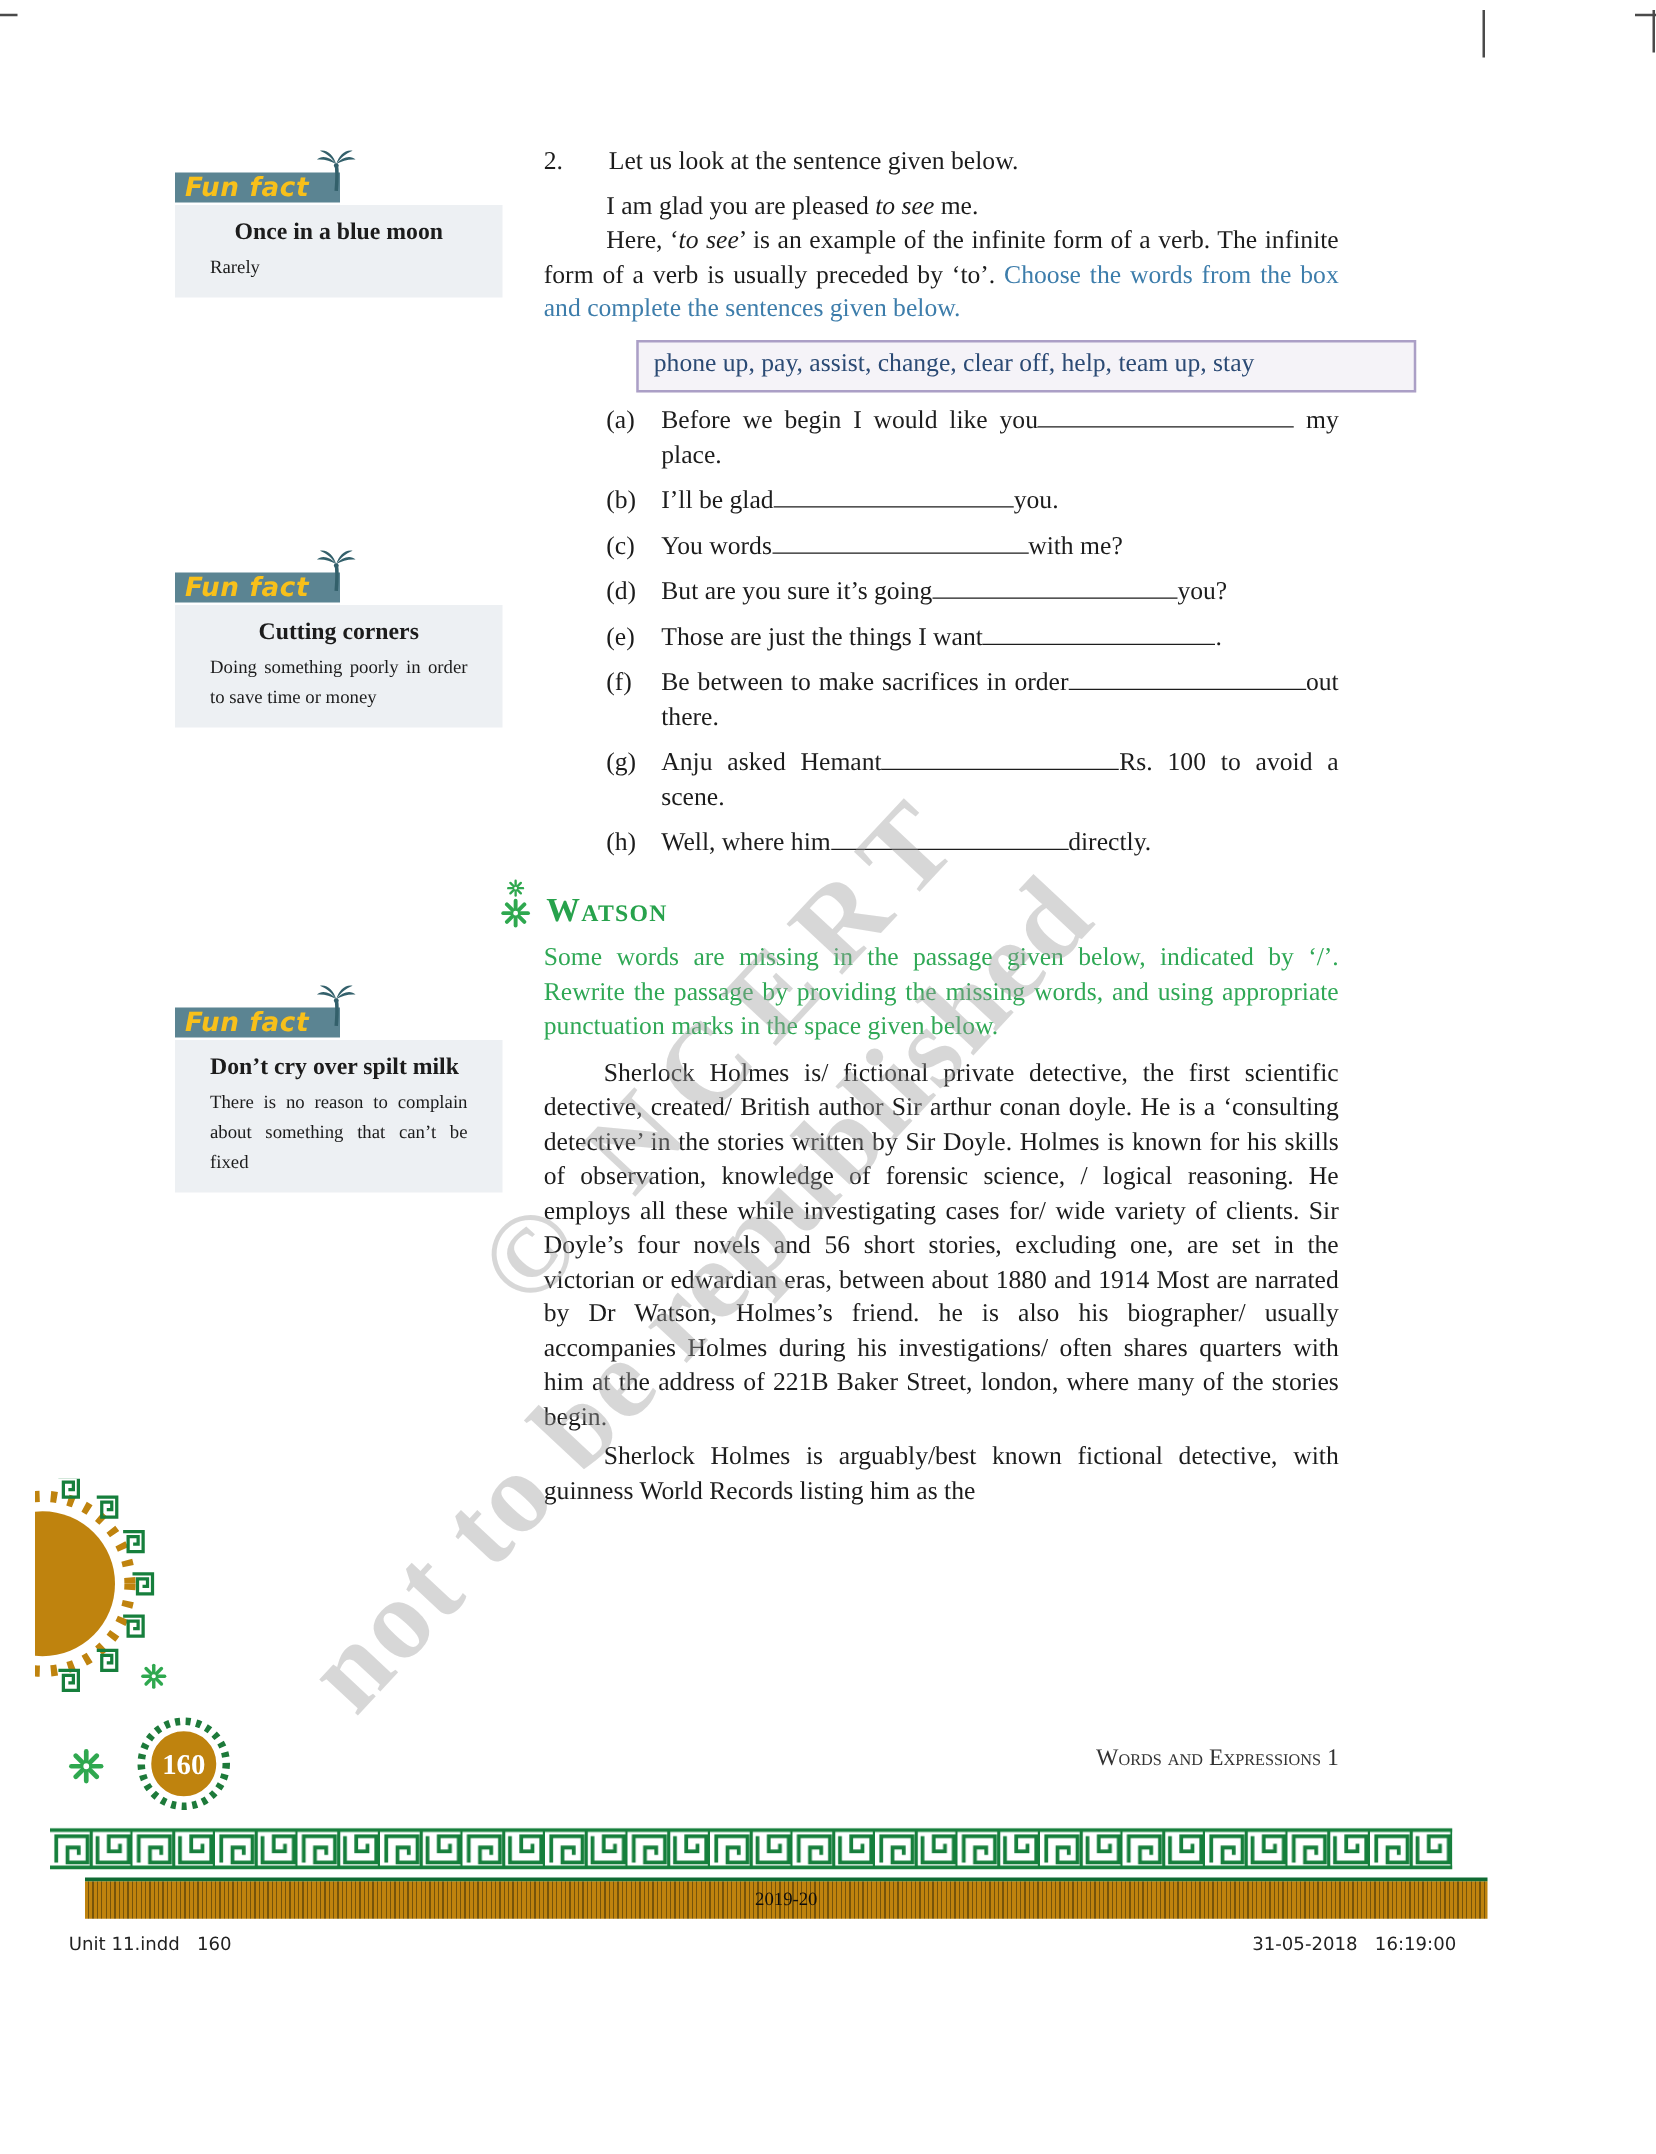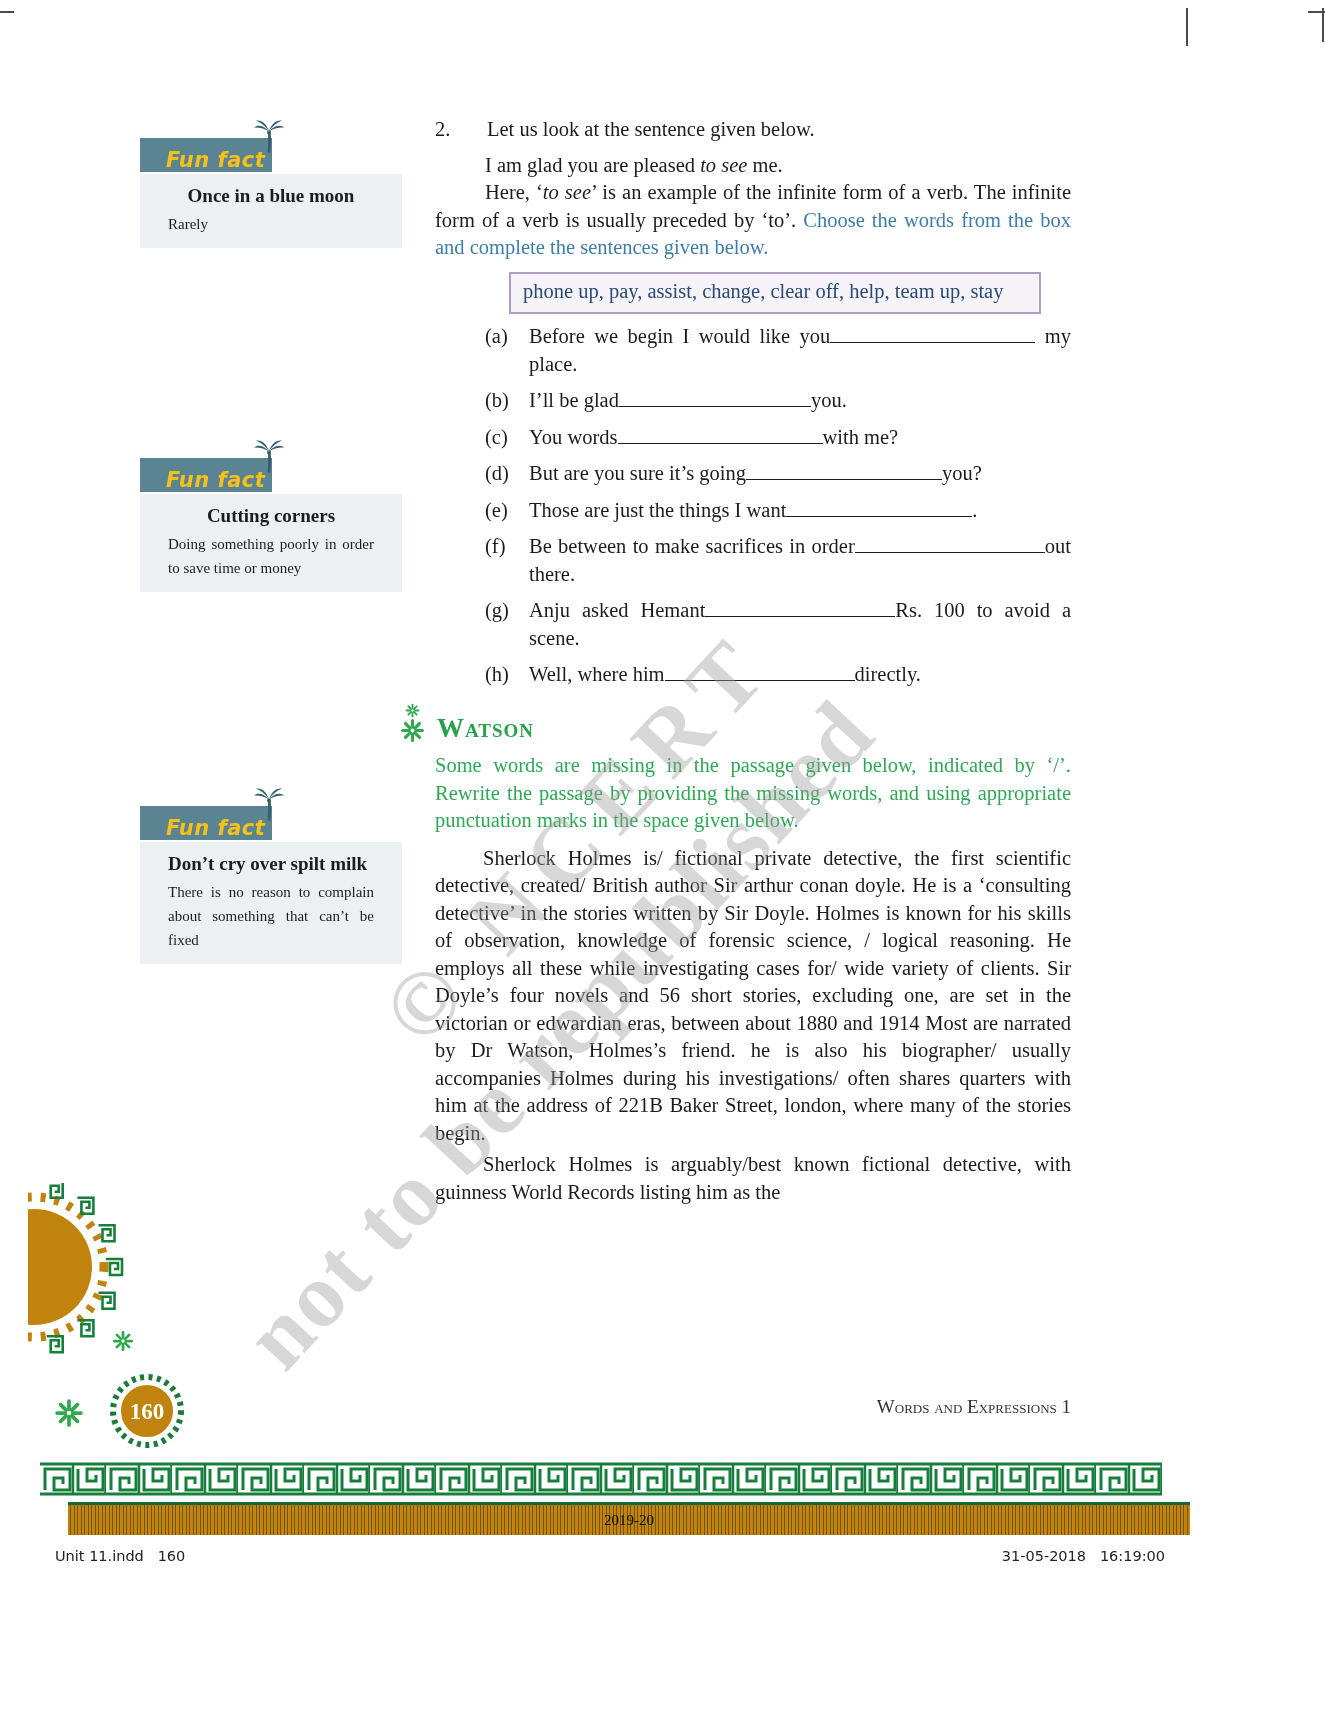--- a/index.html
+++ b/index.html
@@ -6,41 +6,41 @@
   .page{
     position:relative;width:1325px;height:1723px;background:#ffffff;
     margin:0 auto;overflow:hidden;
     font-family:"Liberation Serif",serif;color:#1c1c1c;
   }
   
   .crop{position:absolute;background:#4a4a4a;}
 
   
   .funfact{position:absolute;left:140px;width:262px;}
-  .ff-bar{position:relative;width:132px;height:34px;background:#5b8492;
-          display:flex;align-items:flex-end;padding-left:26px;box-sizing:border-box;}
+  .ff-bar{position:relative;width:132px;height:24px;background:#5b8492;
+          display:flex;align-items:flex-end;padding-left:8px;box-sizing:border-box;}
   .ff-label{font-family:"DejaVu Sans",sans-serif;font-weight:bold;font-style:italic;
             color:#f8c01a;font-size:21px;letter-spacing:.5px;}
   .palm{position:absolute;right:-16px;top:-21px;}
   .ff-body{background:#edf0f3;padding:10px 28px 12px;margin-top:2px;}
   .ff-title{font-weight:bold;font-size:19px;margin:0 0 4px;line-height:24px;}
   .ff-title.center{text-align:center;}
   .ff-desc{font-size:15px;line-height:24px;margin:0;text-align:justify;}
   .ff-desc.left{text-align:left;}
 
   
   .column{position:absolute;left:435px;top:116px;width:636px;
           font-size:20.5px;line-height:27.5px;}
   .intro-row{display:flex;margin:0;}
   .ex-num{width:52px;flex:none;}
   .intro-text{margin:0;}
   .example{margin:8px 0 0 50px;}
   .para{margin:0;text-align:justify;text-indent:50px;}
   .blue{color:#3d7dab;}
-  .word-box{box-sizing:border-box;margin:10px 0 6px 74px;width:532px;
+  .word-box{box-sizing:border-box;margin:10px 0 6px 74px;width:624px;
             border:2px solid #ab9fc6;background:#f5f3f8;padding:4px 12px 7px;
             color:#2b4a74;text-align:justify;}
   .fill-item{display:flex;padding-left:50px;margin-top:9px;}
   .fill-label{width:44px;flex:none;}
   .fill-text{flex:1;margin:0;text-align:justify;}
   .blank{display:inline-block;border-bottom:1.6px solid #1c1c1c;height:2px;}
 
   
   .editing{margin-top:26px;}
   .ed-head{position:relative;margin:0 0 8px;padding-left:2px;}

